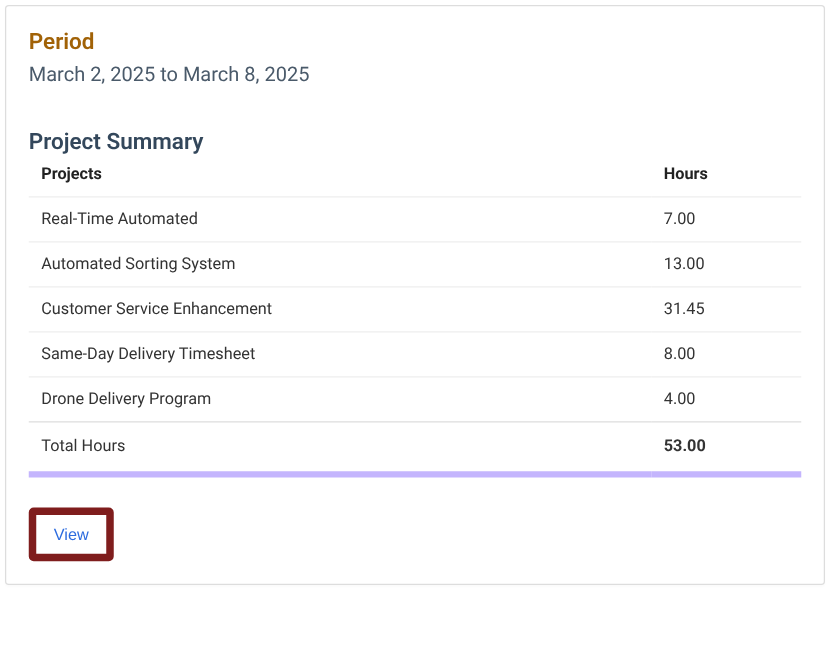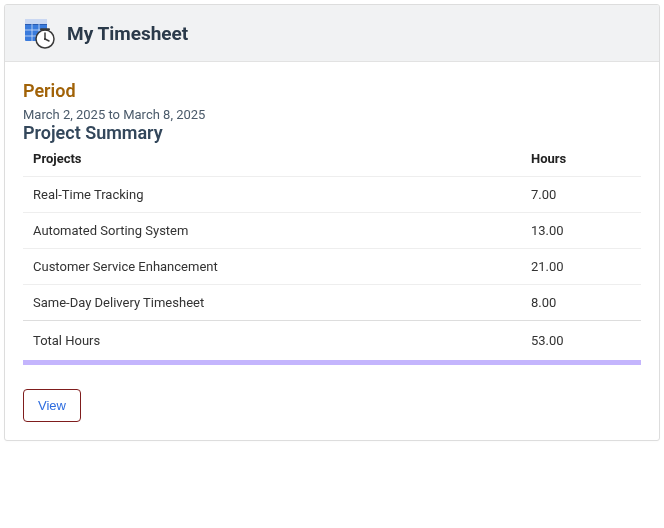--- a/index.html
+++ b/index.html
@@ -35,21 +35,22 @@
       padding: 18px 18px 18px 18px;
     }
     .section-title {
       color: #a16207;
       font-size: 18px;
       font-weight: 600;
       margin-bottom: 6px;
     }
     .period-text {
       color: #4a5a6a;
-      font-size: 13px;
+      font-size: 16px;
+      margin-bottom: 34px;
     }
     .summary-title {
       color: #33475b;
       font-size: 18px;
       font-weight: 600;
     }
     table {
       width: 100%;
       border-collapse: collapse;
       font-size: 13px;
@@ -64,98 +65,83 @@
       border-top: 1px solid #eee;
       padding: 10px 10px;
       color: #333;
     }
     .total-row td {
       border-top: 1px solid #ddd;
       border-bottom: 5px solid #c4b5fd;
       padding: 12px 10px;
     }
     .total-row td.hours-col {
-      font-weight: 400;
+      font-weight: 700;
     }
     .hours-col {
       width: 120px;
       text-align: left;
     }
     .view-btn {
       margin-top: 24px;
       display: inline-block;
-      border: 1px solid #7f1d1d;
+      border: 6px solid #7f1d1d;
       color: #2d6cdf;
       background: #fff;
       border-radius: 4px;
       padding: 8px 14px;
       font-size: 13px;
       font-weight: 500;
       cursor: pointer;
     }
     .icon-wrap {
       width: 32px;
       height: 32px;
       position: relative;
       flex-shrink: 0;
     }
   </style>
 </head>
 <body>
 
 <div class="card">
-  <div class="card-header">
-    <span class="icon-wrap">
-      <svg viewBox="0 0 32 32" width="32" height="32">
-        <rect x="2" y="2" width="22" height="22" rx="1" fill="#3a7bdc"></rect>
-        <rect x="2" y="2" width="22" height="5" fill="#c9d7f2"></rect>
-        <rect x="2" y="7" width="22" height="1" fill="#2a5bb0"></rect>
-        <line x1="9" y1="7" x2="9" y2="24" stroke="#cfe0f8" stroke-width="0.8"></line>
-        <line x1="16" y1="7" x2="16" y2="24" stroke="#cfe0f8" stroke-width="0.8"></line>
-        <line x1="2" y1="13" x2="24" y2="13" stroke="#cfe0f8" stroke-width="0.8"></line>
-        <line x1="2" y1="19" x2="24" y2="19" stroke="#cfe0f8" stroke-width="0.8"></line>
-        <circle cx="22" cy="22" r="9" fill="#ffffff" stroke="#3a3a3a" stroke-width="1.5"></circle>
-        <rect x="17" y="11.3" width="10" height="2" rx="1" fill="#3a3a3a"></rect>
-        <line x1="22" y1="22" x2="22" y2="16" stroke="#3a3a3a" stroke-width="1.5" stroke-linecap="round"></line>
-        <line x1="22" y1="22" x2="26" y2="24" stroke="#3a3a3a" stroke-width="1.5" stroke-linecap="round"></line>
-        <circle cx="22" cy="22" r="1" fill="#3a3a3a"></circle>
-      </svg>
-    </span>
-    <h2>My Timesheet</h2>
-  </div>
 
   <div class="card-body">
     <div class="section-title">Period</div>
     <div class="period-text">March 2, 2025 to March 8, 2025</div>
 
     <div class="summary-title">Project Summary</div>
 
     <table>
       <thead>
         <tr>
           <th>Projects</th>
           <th class="hours-col">Hours</th>
         </tr>
       </thead>
       <tbody>
         <tr>
-          <td>Real-Time Tracking</td>
+          <td>Real-Time Automated</td>
           <td class="hours-col">7.00</td>
         </tr>
         <tr>
           <td>Automated Sorting System</td>
           <td class="hours-col">13.00</td>
         </tr>
         <tr>
           <td>Customer Service Enhancement</td>
-          <td class="hours-col">21.00</td>
+          <td class="hours-col">31.45</td>
         </tr>
         <tr>
           <td>Same-Day Delivery Timesheet</td>
           <td class="hours-col">8.00</td>
+        </tr>
+        <tr>
+          <td>Drone Delivery Program</td>
+          <td class="hours-col">4.00</td>
         </tr>
         <tr class="total-row">
           <td>Total Hours</td>
           <td class="hours-col">53.00</td>
         </tr>
       </tbody>
     </table>
 
     <button class="view-btn">View</button>
   </div>

